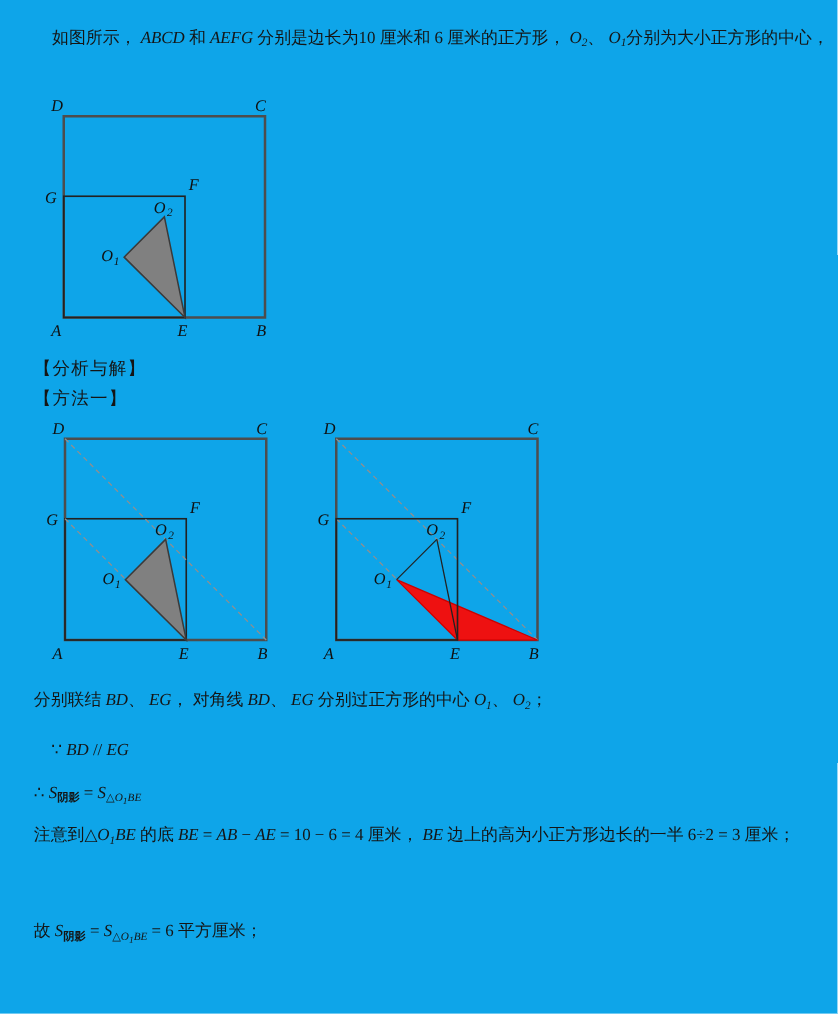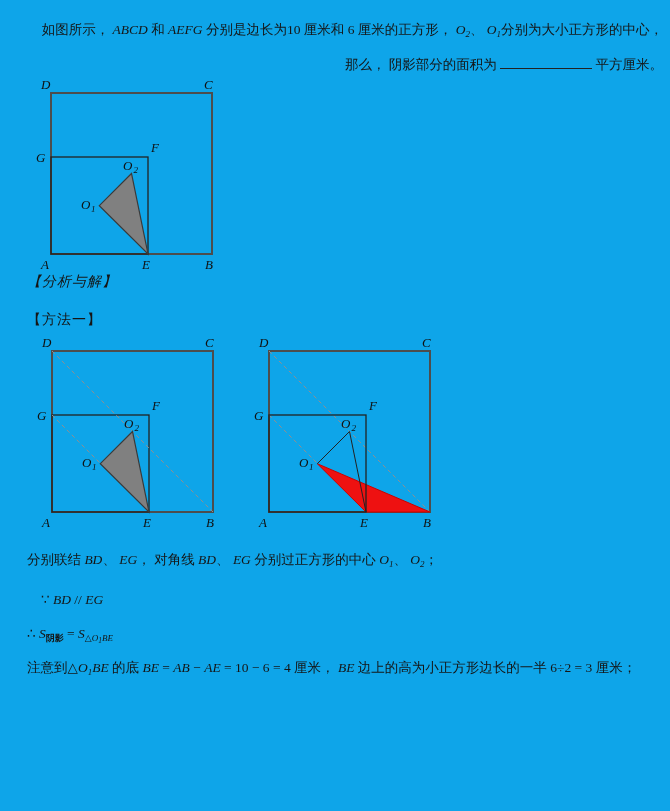--- a/index.html
+++ b/index.html
@@ -22,41 +22,40 @@
   .vlabel{font-size:13px;}
   .vsub{font-size:9px;}
 </style>
 </head>
 <body>
 
 <div id="page">
 
   <div class="abs problem">
     <div><span class="seg-cn">如图所示， </span><span class="seg-it">ABCD</span><span class="seg-cn"> 和 </span><span class="seg-it">AEFG</span><span class="seg-cn"> 分别是边长为10 厘米和 6 厘米的正方形， </span><span class="seg-it">O</span><span class="seg-sub">2</span><span class="seg-cn">、 </span><span class="seg-it">O</span><span class="seg-sub">1</span><span class="seg-cn">分别为大小正方形的中心，</span></div>
-    <div><span><span class="seg-cn">那么， 阴影部分的面积为 </span><span class="seg-blank"></span><span class="seg-cn"> 平方厘米。</span></span></div>
   </div>
 
   <svg class="abs" style="left:35px;top:78px;" width="200" height="200" viewBox="0 0 200 200">
     <rect x="16" y="15" width="161" height="161" fill="none" stroke-width="2" stroke="#4d4d4d"></rect>
     <rect x="16" y="79" width="97" height="97" fill="none" stroke-width="1.3" stroke="#222222"></rect>
     <polygon points="96.5,95.5 64.3,127.7 113,176" stroke-width="1.2" stroke="#3a3a3a" fill="#808080"></polygon>
     <text x="6" y="11" class="vlabel">D</text>
     <text x="169" y="11" class="vlabel">C</text>
     <text x="1" y="84" class="vlabel">G</text>
     <text x="116" y="74" class="vlabel">F</text>
     <text x="6" y="191" class="vlabel">A</text>
     <text x="107" y="191" class="vlabel">E</text>
     <text x="170" y="191" class="vlabel">B</text>
     <text x="88" y="92" class="vlabel">O</text>
     <text x="98.5" y="95" class="vsub">2</text>
     <text x="46" y="131" class="vlabel">O</text>
     <text x="56" y="134" class="vsub">1</text>
   </svg>
 
-  <div class="abs textline header-line" style="top:272px;font-style:italic;">【分析与解】</div>
+  <div class="abs textline header-line" style="top:286px;">【分析与解】</div>
   <div class="abs textline header-line" style="top:310px;font-family:Liberation Mono, monospace;">【方法一】</div>
 
   <svg class="abs" style="left:36px;top:336px;" width="200" height="200" viewBox="0 0 200 200">
     <rect x="16" y="15" width="161" height="161" fill="none" stroke-width="2" stroke="#4d4d4d"></rect>
     <rect x="16" y="79" width="97" height="97" fill="none" stroke-width="1.3" stroke="#222222"></rect>
     <line x1="16" y1="15" x2="177" y2="176" stroke-width="1" stroke-dasharray="4 3" stroke="#8f8f8f"></line>
     <line x1="16" y1="79" x2="113" y2="176" stroke-width="1" stroke-dasharray="4 3" stroke="#8f8f8f"></line>
     <polygon points="96.5,95.5 64.3,127.7 113,176" stroke-width="1.2" stroke="#3a3a3a" fill="#808080"></polygon>
     <text x="6" y="11" class="vlabel">D</text>
     <text x="169" y="11" class="vlabel">C</text>
@@ -89,14 +88,15 @@
     <text x="88" y="92" class="vlabel">O</text>
     <text x="98.5" y="95" class="vsub">2</text>
     <text x="46" y="131" class="vlabel">O</text>
     <text x="56" y="134" class="vsub">1</text>
   </svg>
 
   <div class="abs textline" style="left:27px;top:550px;"><span class="seg-cn">分别联结 </span><span class="seg-it">BD</span><span class="seg-cn">、 </span><span class="seg-it">EG</span><span class="seg-cn">， 对角线 </span><span class="seg-it">BD</span><span class="seg-cn">、 </span><span class="seg-it">EG</span><span class="seg-cn"> 分别过正方形的中心 </span><span class="seg-it">O</span><span class="seg-sub">1</span><span class="seg-cn">、 </span><span class="seg-it">O</span><span class="seg-sub">2</span><span class="seg-cn">；</span></div>
   <div class="abs textline" style="left:41px;top:590px;"><span class="seg-cn">∵ </span><span class="seg-it">BD</span><span class="seg-cn"> // </span><span class="seg-it">EG</span></div>
   <div class="abs textline" style="left:27px;top:624px;"><span class="seg-cn">∴ </span><span class="seg-it">S</span><span class="seg-subcn">阴影</span><span class="seg-cn"> = </span><span class="seg-it">S</span><span class="seg-sub">△O</span><span class="seg-subsub">1</span><span class="seg-sub">BE</span></div>
   <div class="abs textline" style="left:27px;top:658px;"><span class="seg-cn">注意到△</span><span class="seg-it">O</span><span class="seg-sub">1</span><span class="seg-it">BE</span><span class="seg-cn"> 的底 </span><span class="seg-it">BE</span><span class="seg-cn"> = </span><span class="seg-it">AB</span><span class="seg-cn"> − </span><span class="seg-it">AE</span><span class="seg-cn"> = 10 − 6 = 4 厘米， </span><span class="seg-it">BE</span><span class="seg-cn"> 边上的高为小正方形边长的一半 6÷2 = 3 厘米；</span></div>
+  <div class="abs textline" style="left:27px;top:735px;"><span class="seg-cn">故 </span><span class="seg-it">S</span><span class="seg-subcn">阴影</span><span class="seg-cn"> = </span><span class="seg-it">S</span><span class="seg-sub">△O</span><span class="seg-subsub">1</span><span class="seg-sub">BE</span><span class="seg-cn"> = 6 平方厘米；</span></div>
 
 </div>
 
 </body></html>

